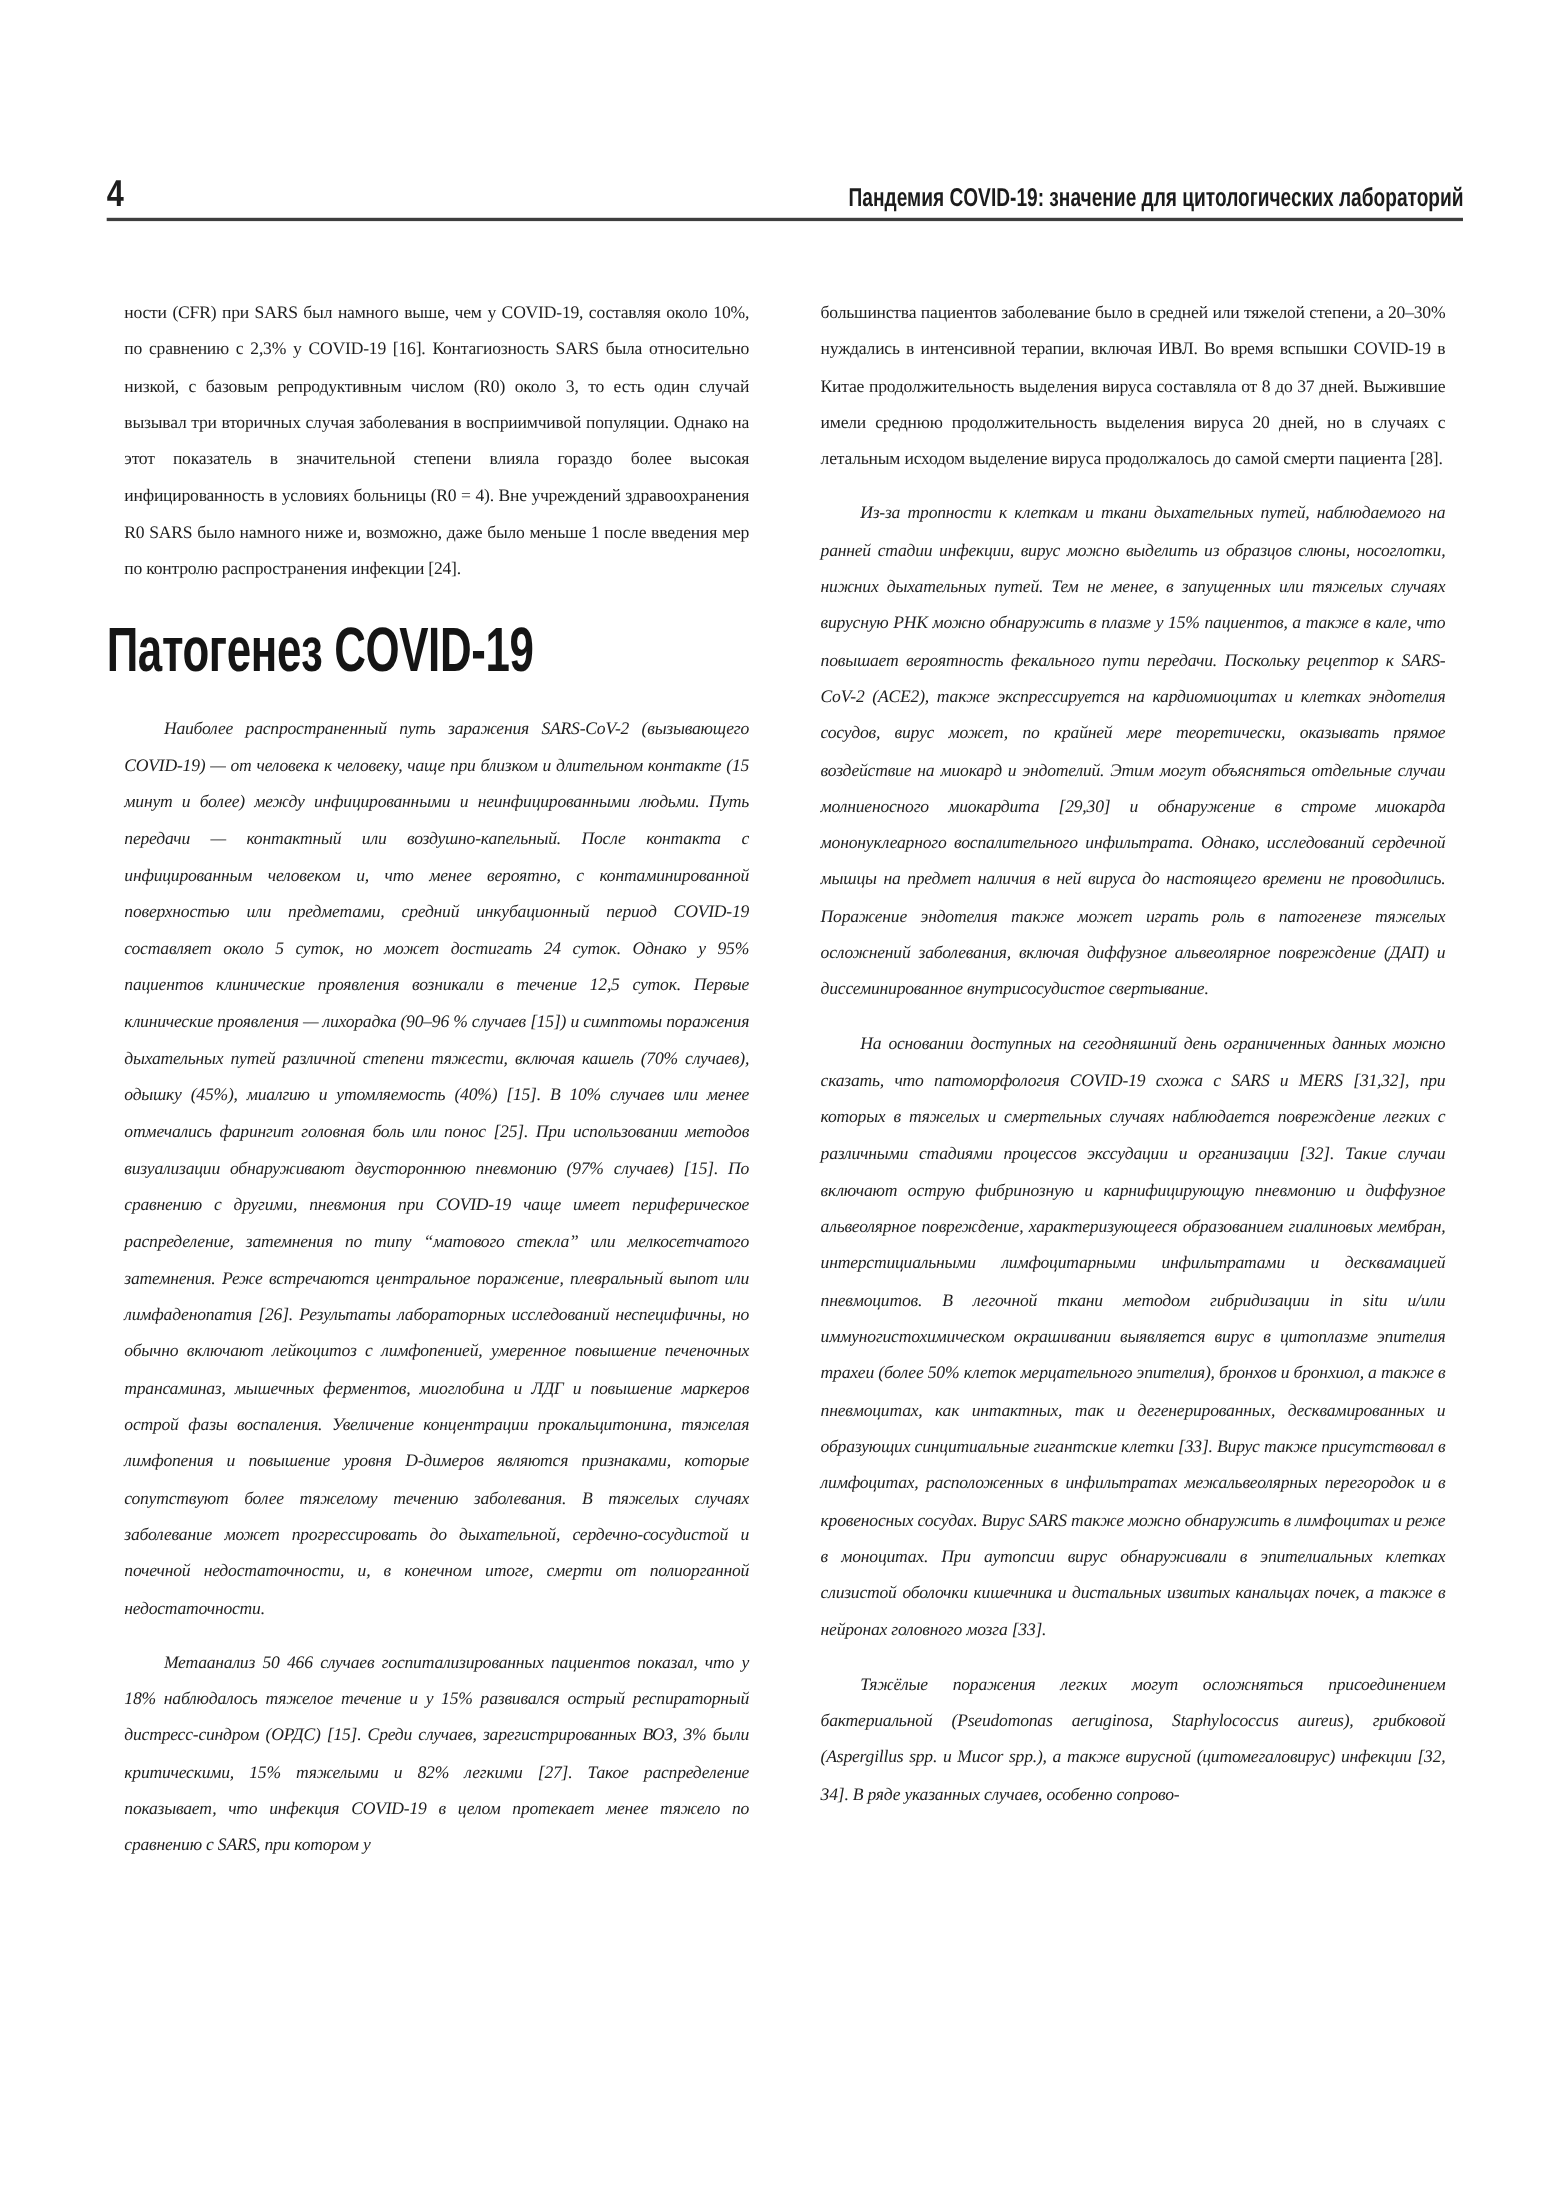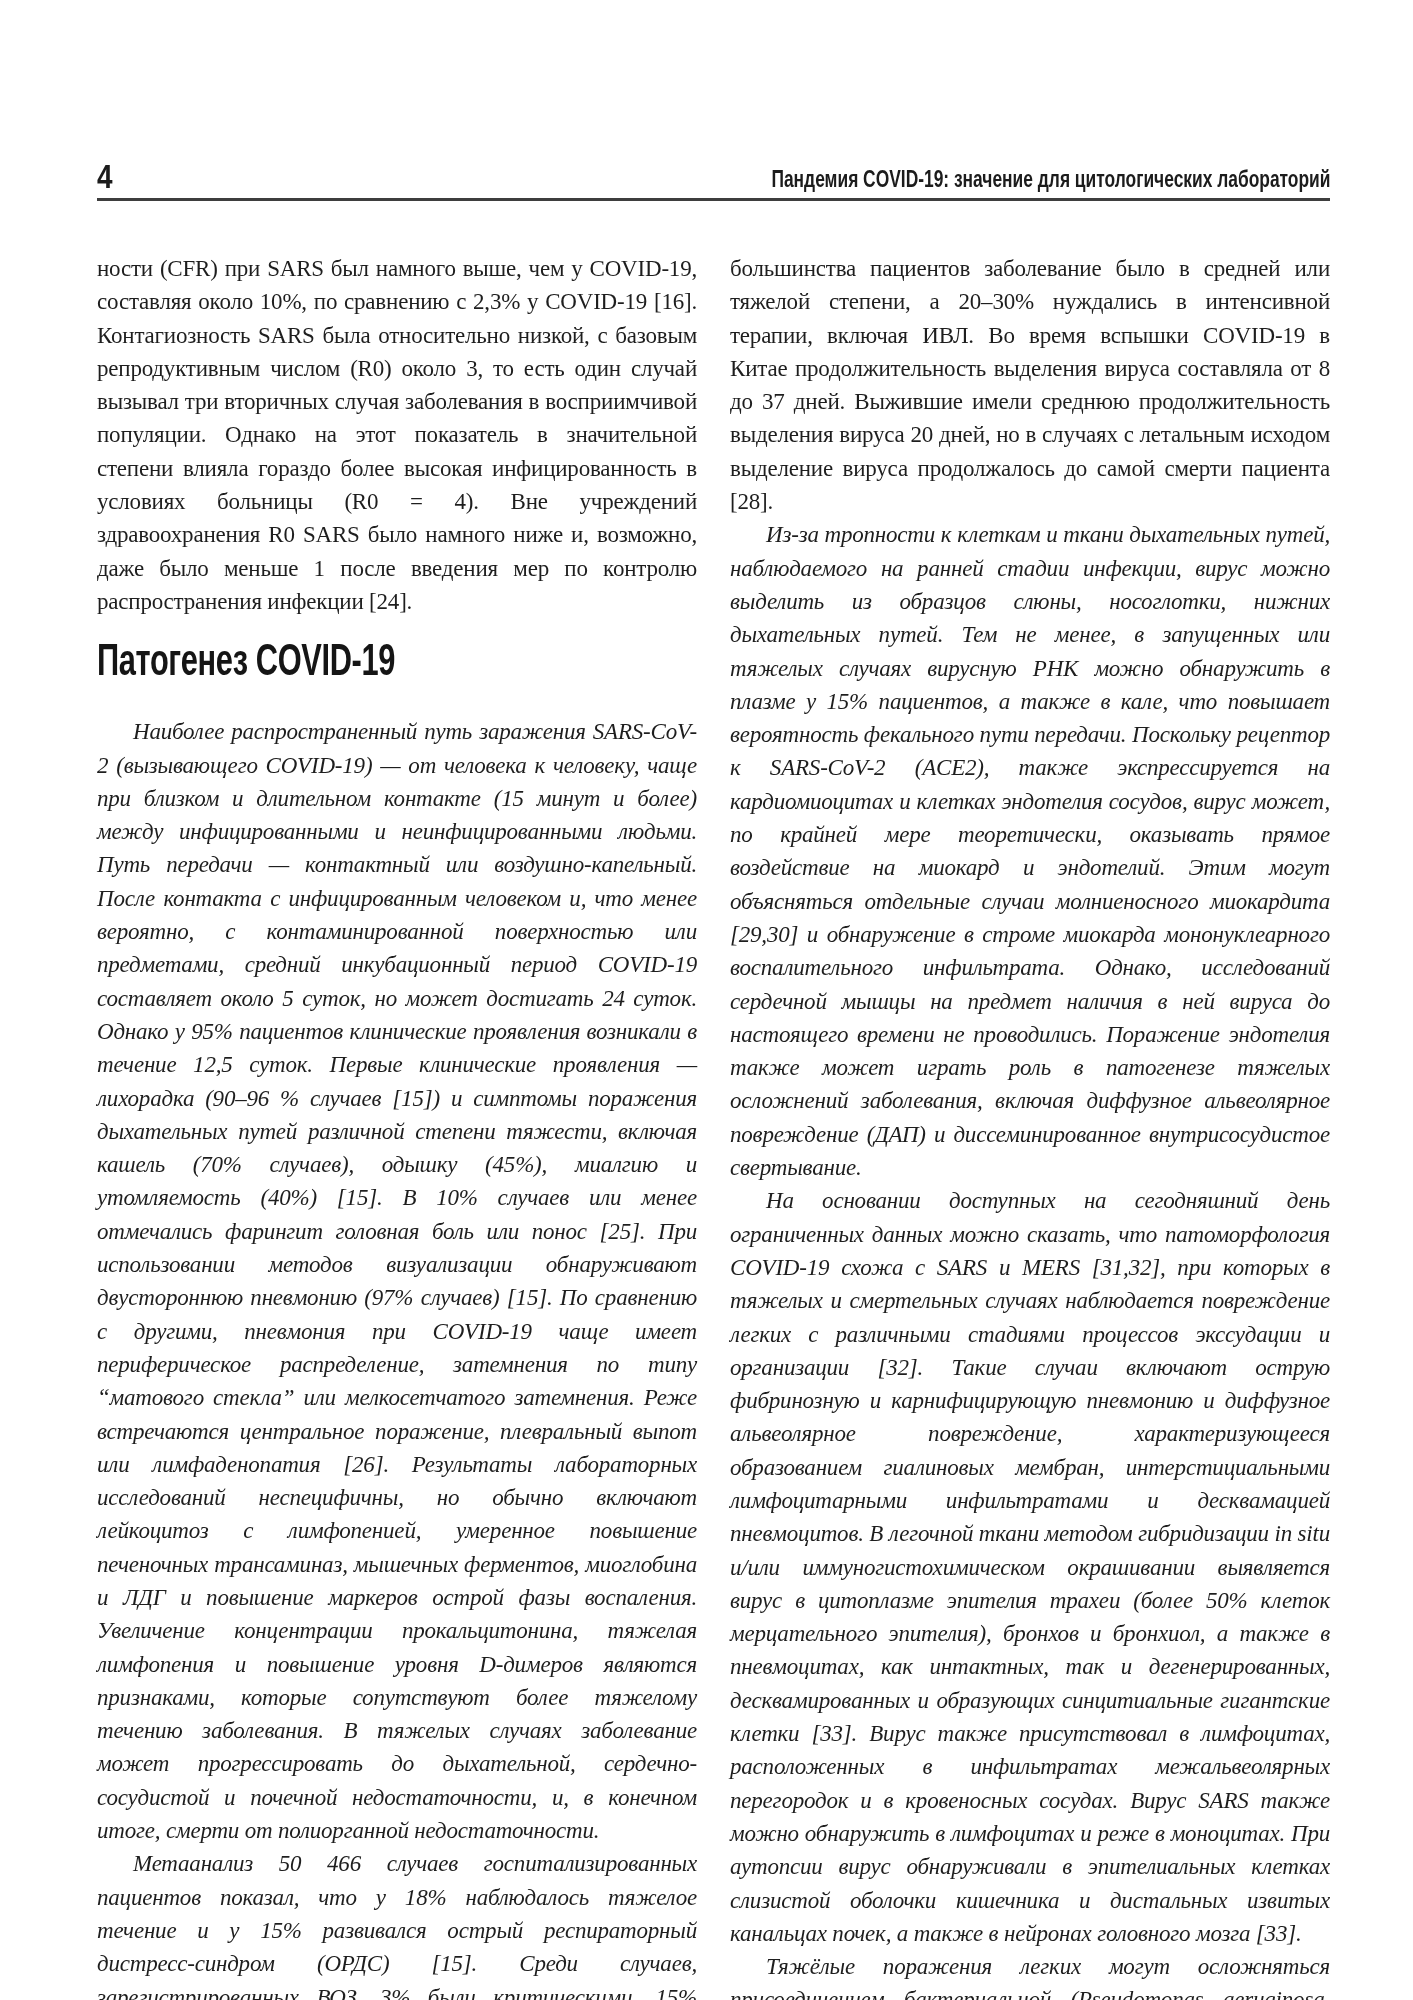--- a/index.html
+++ b/index.html
@@ -53,39 +53,39 @@
     top: 252px;
     width: 1233px;
     display: flex;
     gap: 33px;
   }
   .col {
     width: 600px;
     flex: 0 0 600px;
   }
   p.body {
-    margin: 0;
+    margin: 16px;
     font-family: "Liberation Serif", "DejaVu Serif", serif;
-    font-size: 23px;
+    font-size: 16px;
     line-height: 33.3px;
     letter-spacing: -0.2px;
     color: #1e1e1e;
     text-align: justify;
     hyphens: auto;
     -webkit-hyphens: auto;
   }
   p.indent {
     text-indent: 36px;
     font-style: italic;
   }
   h2.section {
-    margin: 16px 0 29px 0;
+    margin: 31px 0 29px 0;
     font-family: "Liberation Sans", sans-serif;
     font-weight: 700;
-    font-size: 44px;
+    font-size: 57px;
     line-height: 52px;
     color: #151515;
   }
   h2.section .squeeze {
     display: inline-block;
     transform: scaleX(.70);
     transform-origin: 0 50%;
     white-space: nowrap;
     letter-spacing: -0.5px;
   }

